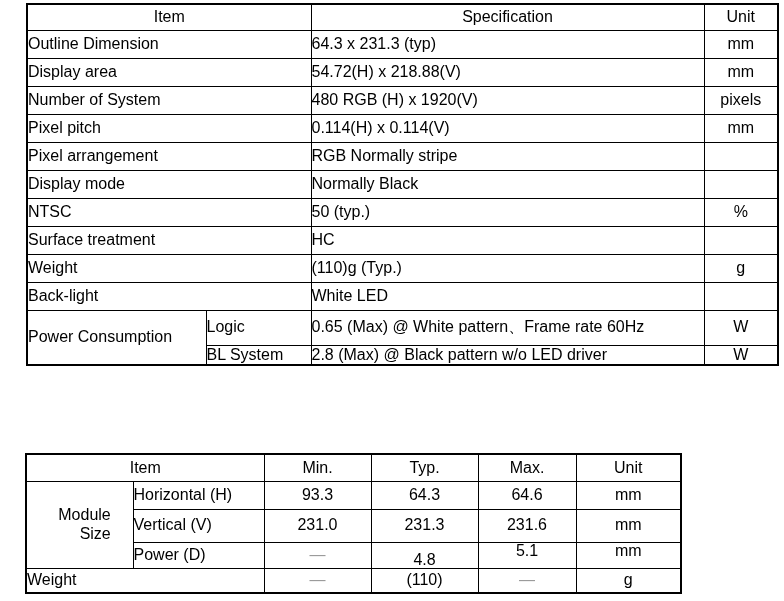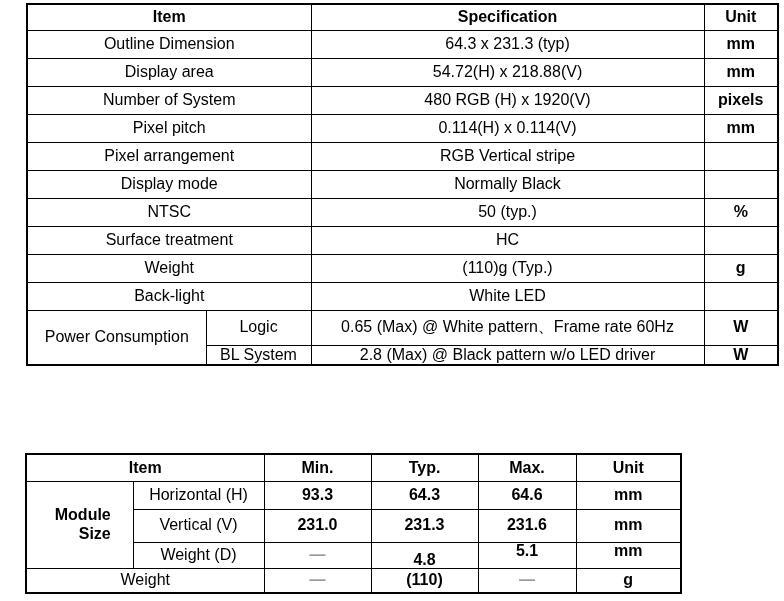--- a/index.html
+++ b/index.html
@@ -12,22 +12,22 @@
     overflow:hidden;
   }
   table.tbl{
     border-collapse:collapse;table-layout:fixed;position:absolute;
     background:var(--bg);border:2px solid var(--line);
   }
   table.tbl td{
     border:1px solid var(--line);vertical-align:middle;padding:0;
     line-height:1.15;overflow:hidden;white-space:nowrap;
   }
-  td.left{text-align:center;padding-left:3px;padding-right:2px;}
-  td.center{text-align:center;font-weight:bold;}
+  td.left{text-align:left;padding-left:3px;padding-right:2px;}
+  td.center{text-align:center;}
   #spec-table{left:26px;top:3px;width:751px;}
   #dim-table{left:25px;top:453px;width:655px;}
   tr.rh-hdr{height:26px;}
   tr.rh-std{height:28px;}
   tr.rh-logic{height:35px;}
   tr.rh-bl{height:17px;}
   tr.rh-hdr2{height:27px;}
   tr.rh-h{height:28px;}
   tr.rh-v{height:33px;margin-top:8px;}
   tr.rh-d{height:26px;}
@@ -68,21 +68,21 @@
     <td class="left">480 RGB (H) x 1920(V)</td>
     <td class="center">pixels</td>
   </tr>
   <tr class="rh-std">
     <td colspan="2" class="left">Pixel pitch</td>
     <td class="left">0.114(H) x 0.114(V)</td>
     <td class="center">mm</td>
   </tr>
   <tr class="rh-std">
     <td colspan="2" class="left">Pixel arrangement</td>
-    <td class="left">RGB Vertical stripe</td>
+    <td class="left">RGB Normally stripe</td>
     <td class="center"></td>
   </tr>
   <tr class="rh-std">
     <td colspan="2" class="left">Display mode</td>
     <td class="left">Normally Black</td>
     <td class="center"></td>
   </tr>
   <tr class="rh-std">
     <td colspan="2" class="left">NTSC</td>
     <td class="left">50 (typ.)</td>
@@ -145,21 +145,21 @@
     <td class="center">mm</td>
   </tr>
   <tr class="rh-v">
     <td class="left">Vertical (V)</td>
     <td class="center">231.0</td>
     <td class="center">231.3</td>
     <td class="center">231.6</td>
     <td class="center">mm</td>
   </tr>
   <tr class="rh-d">
-    <td class="left">Weight (D)</td>
+    <td class="left">Power (D)</td>
     <td class="center"><span class="dash">—</span></td>
     <td class="center"><span class="shift-dn">4.8</span></td>
     <td class="center"><span class="shift-up">5.1</span></td>
     <td class="center"><span class="shift-up">mm</span></td>
   </tr>
   <tr class="rh-w">
     <td colspan="2" class="left">Weight</td>
     <td class="center"><span class="dash">—</span></td>
     <td class="center">(110)</td>
     <td class="center"><span class="dash">—</span></td>

